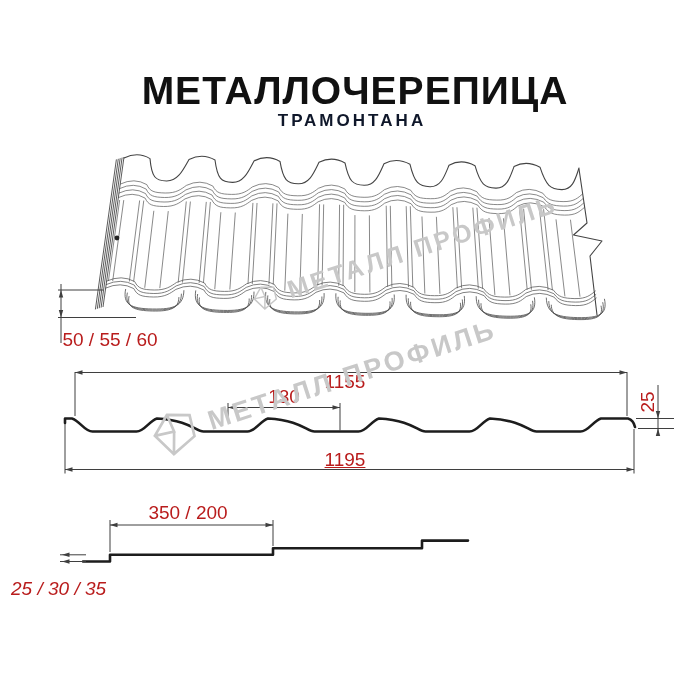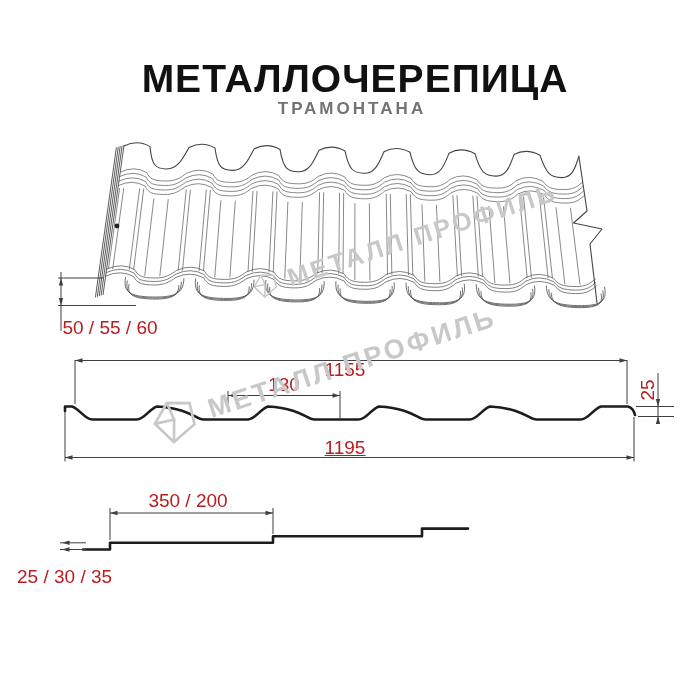--- a/index.html
+++ b/index.html
@@ -1,31 +1,31 @@
 <!DOCTYPE html>
 <html><head>
 <meta charset="utf-8">
 <style>
   html,body{margin:0;padding:0;background:#fff;}
   .stage{position:relative;width:700px;height:624px;background:#ffffff;overflow:hidden;
-         font-family:"Liberation Sans",sans-serif;}
+         font-family:"Liberation Sans",sans-serif;margin-top:12px;}
   svg.art{position:absolute;left:0;top:0;}
   .lbl{position:absolute;color:#1a1a1a;white-space:nowrap;}
   .title{left:355px;top:79px;transform:translate(-50%,-50%);
          font-size:39px;font-weight:bold;letter-spacing:1px;color:#111;}
   .subtitle{left:352px;top:109px;transform:translate(-50%,-50%);
-            font-size:17px;font-weight:600;letter-spacing:3px;color:#737373;}
+            font-size:17px;font-weight:600;letter-spacing:3px;color:#0f172a;}
   .dim{font-size:19px;color:#b91c1c;}
   .d5055-60{left:110px;top:328px;transform:translate(-50%,-50%);}
   .d1155{left:345px;top:370px;transform:translate(-50%,-50%);}
   .d230{left:284px;top:385px;transform:translate(-50%,-50%);}
   .d25{left:648px;top:390px;transform:translate(-50%,-50%) rotate(-90deg);}
   .d1195{left:345px;top:448px;transform:translate(-50%,-50%);text-decoration:underline;}
   .d350-400{left:188px;top:501px;transform:translate(-50%,-50%);}
-  .d25-30-35{left:17px;top:566px;}
+  .d25-30-35{left:11px;top:566px;font-style:italic;}
   .wm{position:absolute;display:flex;align-items:center;gap:9px;color:#c8c8c8;
       transform-origin:0 50%;pointer-events:none;}
   .wm-text{font-weight:600;letter-spacing:3px;white-space:nowrap;}
   .wm1{left:251px;top:268px;transform:rotate(-18deg);font-size:25px;}
   .wm2{left:149px;top:408px;transform:rotate(-18deg);font-size:27px;}
   .wm svg{flex:0 0 auto;}
 </style>
 </head>
 <body>
 

